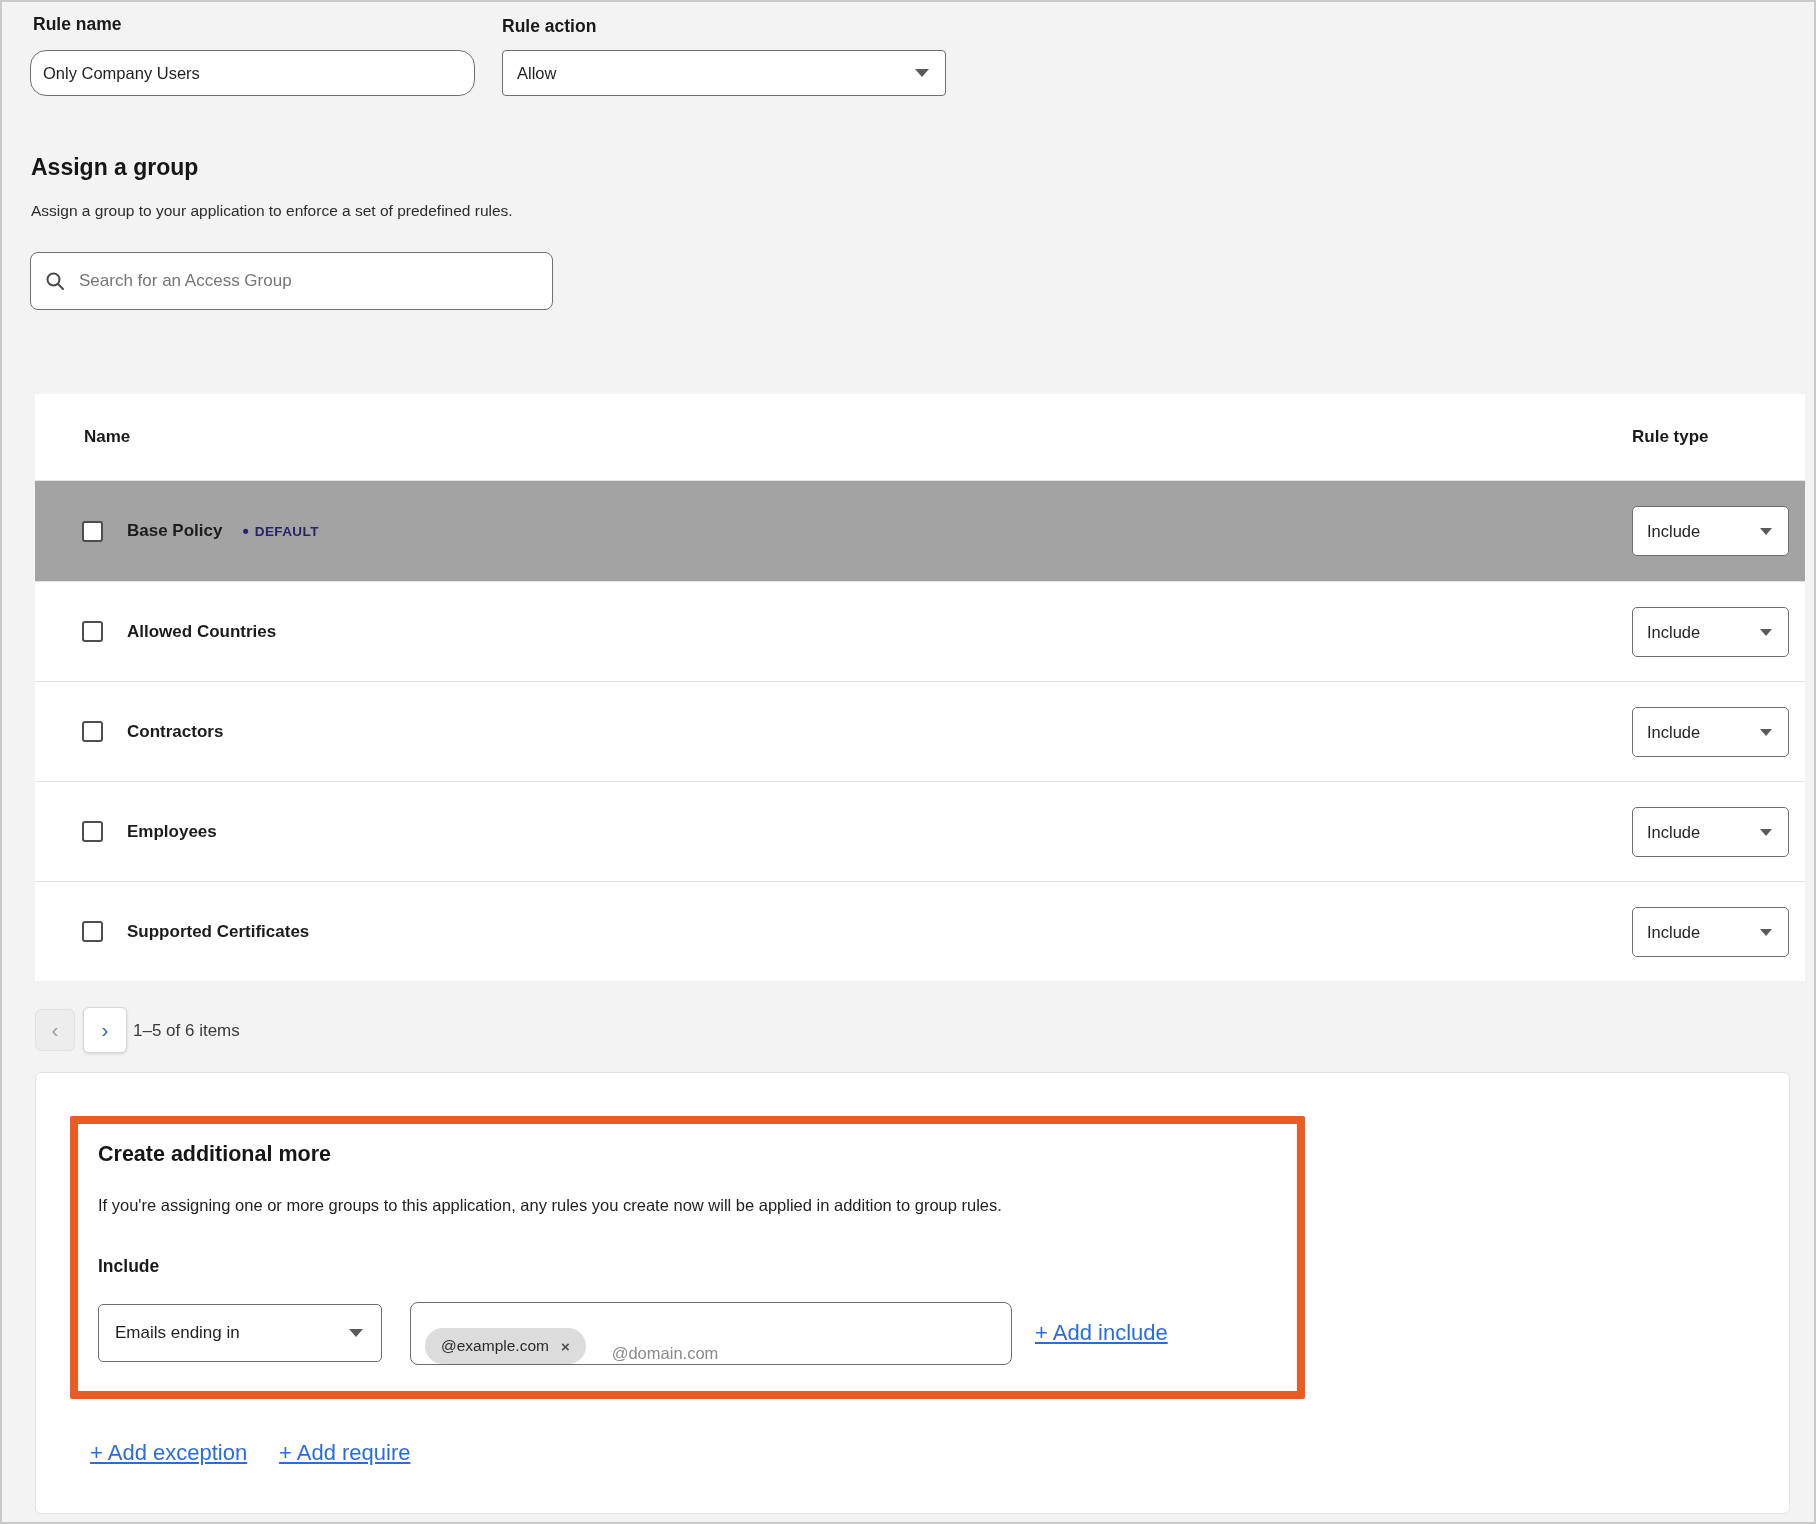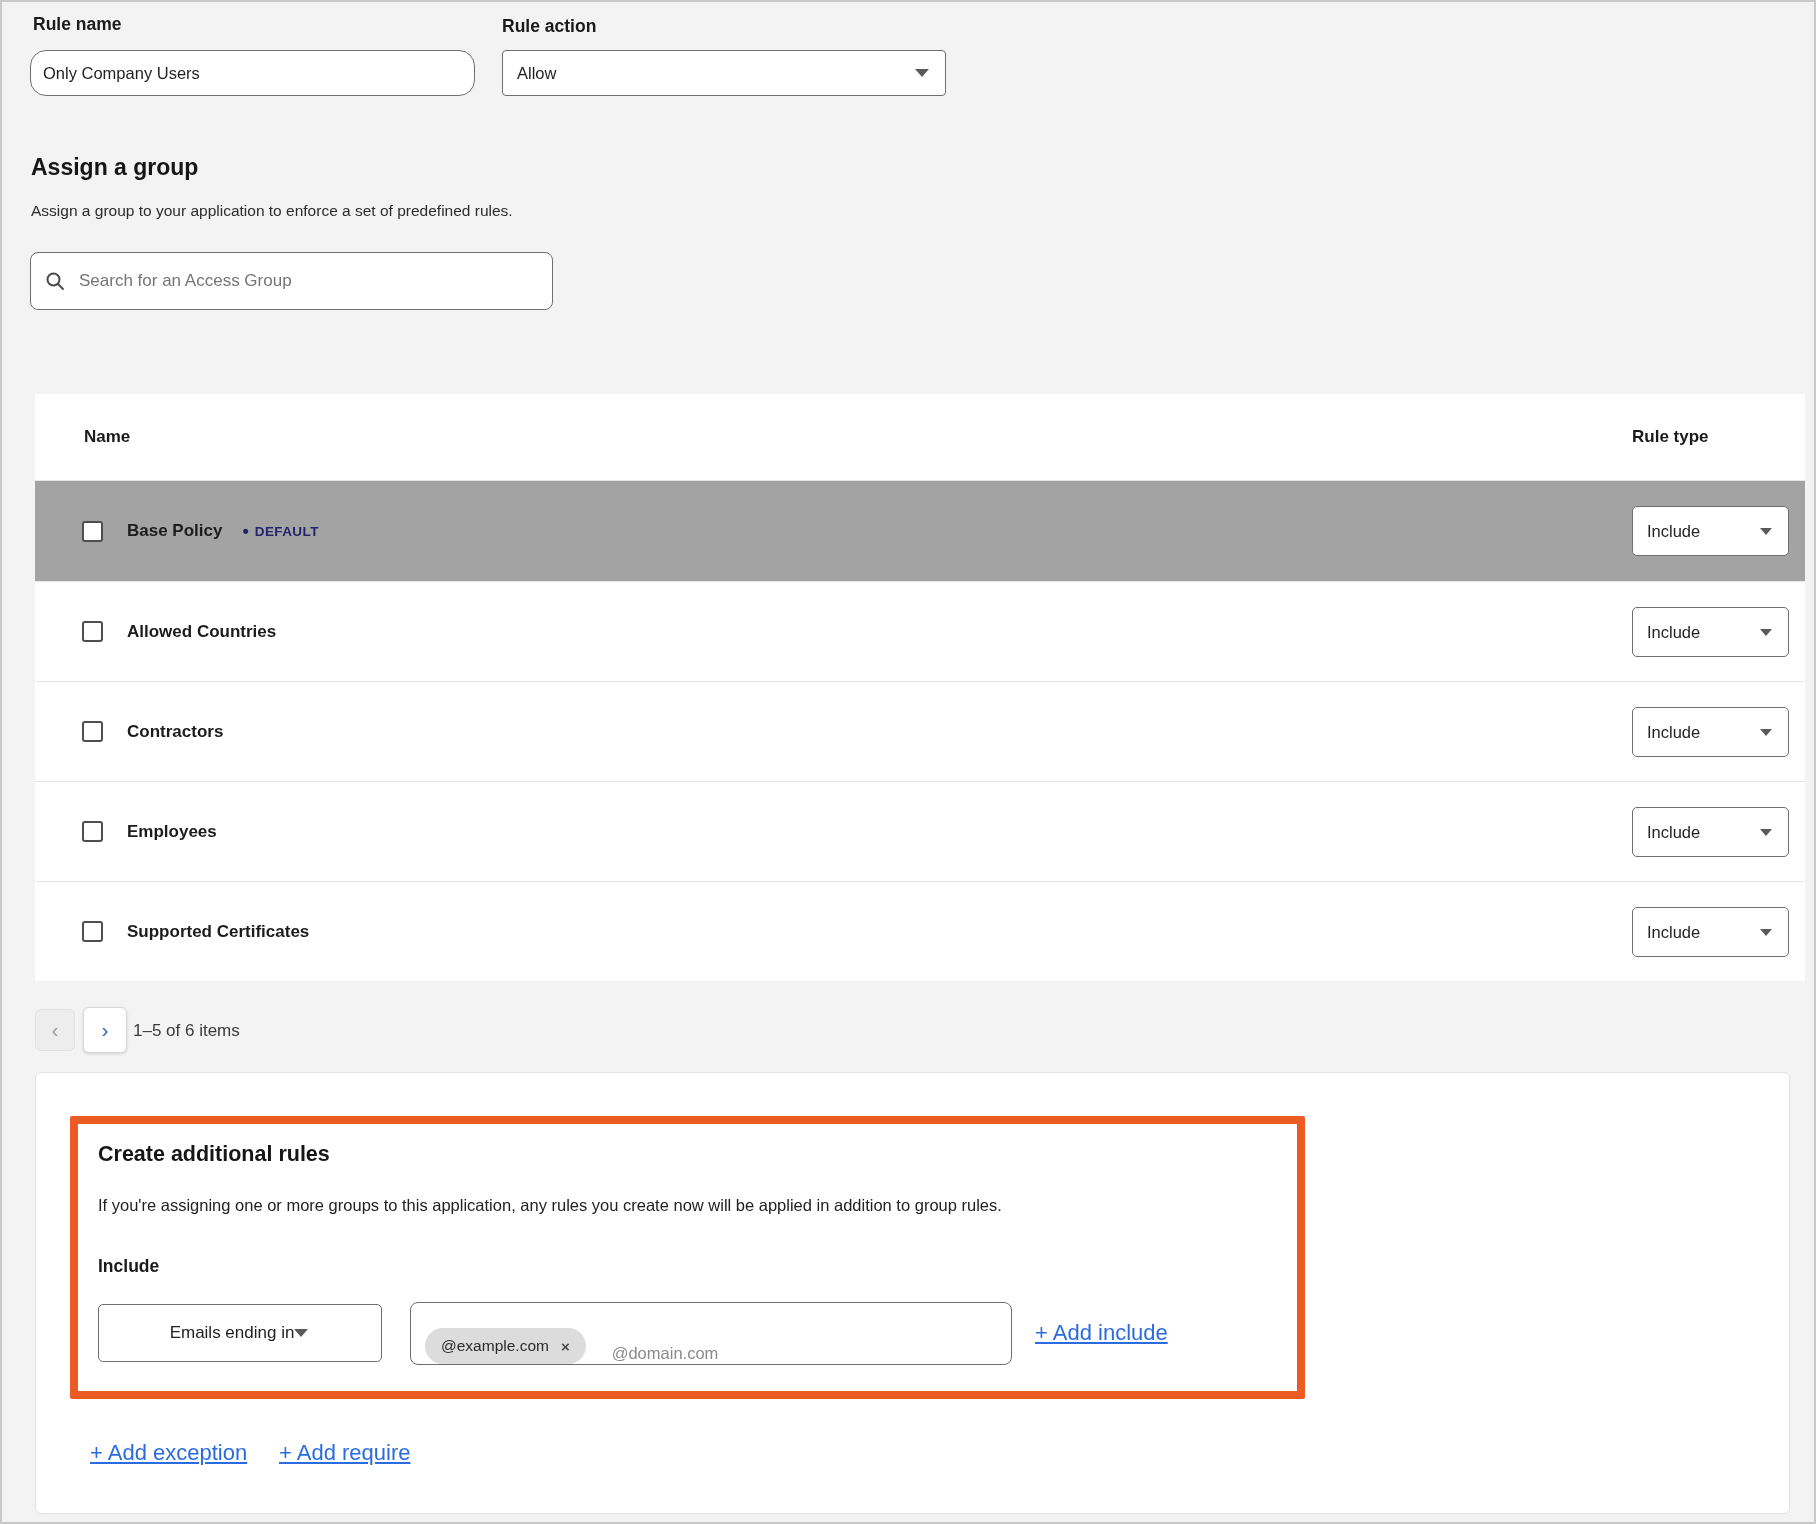--- a/index.html
+++ b/index.html
@@ -49,21 +49,21 @@
     box-shadow:0 1px 3px rgba(0,0,0,.14);}
   .pg-text{font-size:17px;color:#3a3a3a;}
 
   .card{box-sizing:border-box;background:#fff;border:1px solid #e3e3e3;border-radius:6px;}
   .hl-box{box-sizing:border-box;border:8px solid #ec5b23;border-radius:2px;}
   .card-h{font-size:21.5px;font-weight:700;color:#161616;}
   .card-p{font-size:16.5px;color:#222;}
   .inc-label{font-size:17.5px;font-weight:700;color:#1a1a1a;}
 
   .cond-select{box-sizing:border-box;width:284px;height:58px;border:1px solid #6e6e6e;border-radius:5px;background:#fff;
-    display:flex;align-items:center;justify-content:center;padding:0 18px 0 16px;cursor:pointer;}
+    display:flex;align-items:center;justify-content:space-between;padding:0 18px 0 16px;cursor:pointer;}
   .cond-select .sel-text{font-size:17px;color:#1f1f1f;}
 
   .email-input{box-sizing:border-box;width:602px;height:63px;border:1px solid #6e6e6e;border-radius:8px;background:#fff;
     display:flex;align-items:flex-end;padding:0 14px;gap:24px;}
   .chip{display:flex;align-items:center;gap:12px;background:#dcdcdc;border-radius:18px;height:36px;
     padding:0 16px;flex:none;}
   .chip .chip-txt{font-size:15.5px;color:#2b2b2b;}
   .chip .chip-x{font-size:15px;font-weight:700;color:#4c4c4c;cursor:pointer;line-height:1;}
   .email-input input{border:none;outline:none;flex:1;font-family:inherit;font-size:16.5px;color:#1f1f1f;background:transparent;min-width:0;}
   .email-input input::placeholder{color:#8a8a8a;}
@@ -154,21 +154,21 @@
   <div class="abs pg-btn pg-prev" style="left:33px;top:1007px;">
     <span>‹</span>
   </div>
   <div class="abs pg-btn pg-next" style="left:81px;top:1005px;">
     <span>›</span>
   </div>
   <div class="abs pg-text" style="left:131px;top:1019px;">1–5 of 6 items</div>
 
   <div class="abs card" style="left:33px;top:1070px;width:1755px;height:442px;">
     <div class="abs hl-box" style="left:34px;top:43px;width:1235px;height:283px;">
-      <div class="abs card-h" style="left:20px;top:18px;">Create additional rules</div>
+      <div class="abs card-h" style="left:20px;top:18px;">Create additional more</div>
       <div class="abs card-p" style="left:20px;top:72px;width:1180px;">If you're assigning one or more groups to this application, any rules you create now will be applied in addition to group rules.</div>
       <div class="abs inc-label" style="left:20px;top:132px;">Include</div>
 
       <div class="abs cond-select" style="left:20px;top:180px;">
         <span class="sel-text">Emails ending in</span>
         <span class="caret"></span>
       </div>
 
       <div class="abs email-input" style="left:332px;top:178px;">
         <span class="chip">

